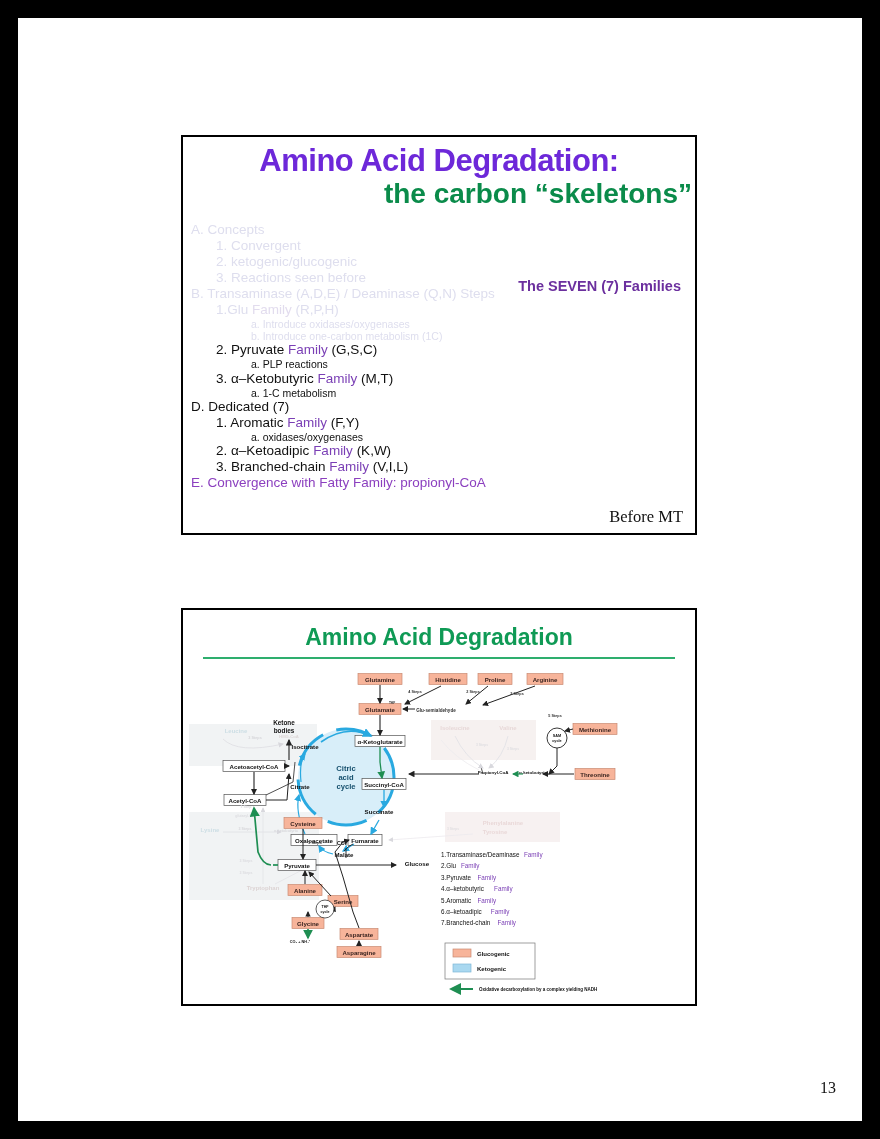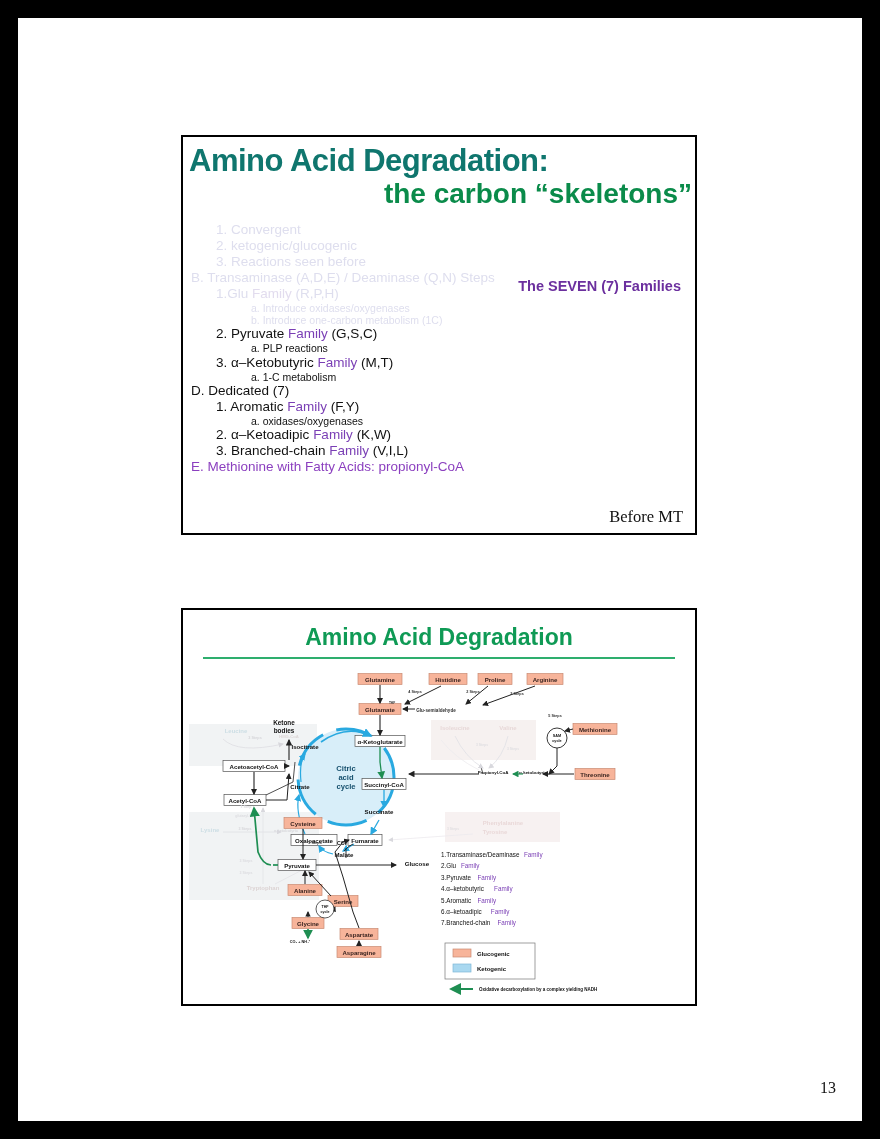--- a/index.html
+++ b/index.html
@@ -21,21 +21,22 @@
   
   #slide1 {
     position:absolute;
     left:163px; top:117px;
     width:516px; height:400px;
     background:#fff;
     border:2px solid #000;
     overflow:hidden;
   }
   .t1 {
-    color:#0f766e;
+    text-align:center;
+    color:#6d28d9;
     font-weight:bold;
     font-size:31px;
     letter-spacing:-0.5px;
     line-height:1.08;
     margin:7px 6px 0 6px;
   }
   .t1b {
     text-align:right;
     color:#0a8b4a;
     font-weight:bold;
@@ -99,37 +100,38 @@
 
 <div id="page">
 
   <div id="slide1">
     <div class="t1">Amino Acid Degradation:</div>
     <div class="t1b">the carbon “skeletons”</div>
 
     <div class="sevenfam">The SEVEN (7) Families</div>
 
     <div class="outline" id="outline-host">
+        <div class="ol lvA"><span class="faded">A.  Concepts</span></div>
         <div class="ol lv1"><span class="faded">1. Convergent</span></div>
         <div class="ol lv1"><span class="faded">2. ketogenic/glucogenic</span></div>
         <div class="ol lv1"><span class="faded">3. Reactions seen before</span></div>
         <div class="ol lvA"><span class="faded">B.  Transaminase (A,D,E) / Deaminase (Q,N) Steps</span></div>
         <div class="ol lv1"><span class="faded">1.Glu </span><span class="famfade">Family</span><span class="faded"> (R,P,H)</span></div>
         <div class="ol lva"><span class="faded">a.     Introduce oxidases/oxygenases</span></div>
         <div class="ol lva"><span class="faded">b.     Introduce one-carbon metabolism (1C)</span></div>
         <div class="ol lv1"><span class="dark">2. Pyruvate </span><span class="fam">Family</span><span class="dark"> (G,S,C)</span></div>
         <div class="ol lva"><span class="dark">a.     PLP reactions</span></div>
         <div class="ol lv1"><span class="dark">3. α–Ketobutyric </span><span class="fam">Family</span><span class="dark"> (M,T)</span></div>
         <div class="ol lva"><span class="dark">a.     1-C metabolism</span></div>
         <div class="ol lvA"><span class="dark">D.  Dedicated (7)</span></div>
         <div class="ol lv1"><span class="dark">1. Aromatic </span><span class="fam">Family</span><span class="dark"> (F,Y)</span></div>
         <div class="ol lva"><span class="dark">a.     oxidases/oxygenases</span></div>
         <div class="ol lv1"><span class="dark">2.  α–Ketoadipic </span><span class="fam">Family</span><span class="dark"> (K,W)</span></div>
         <div class="ol lv1"><span class="dark">3. Branched-chain </span><span class="fam">Family</span><span class="dark"> (V,I,L)</span></div>
-        <div class="ol lvA"><span class="purple">E. Methionine with Fatty Acids:  propionyl-CoA</span></div>
+        <div class="ol lvA"><span class="purple">E. Convergence with Fatty Family:  propionyl-CoA</span></div>
       </div>
 
     <div class="beforemt">Before MT</div>
   </div>
 
   <div id="slide2">
     <div class="t2">Amino Acid Degradation</div>
     <div class="rule2"></div>
     <div id="diagram">
         <svg width="516" height="340" viewBox="0 0 516 340">

